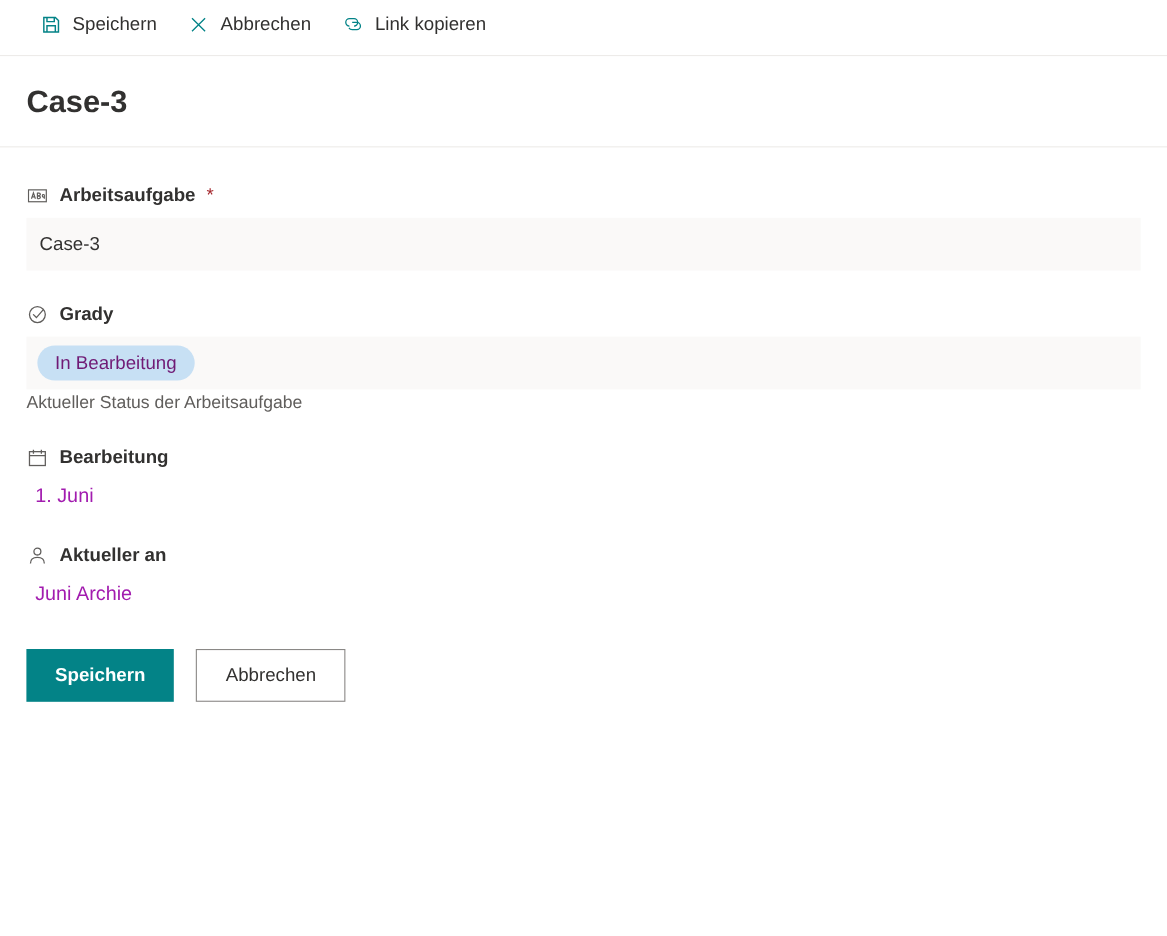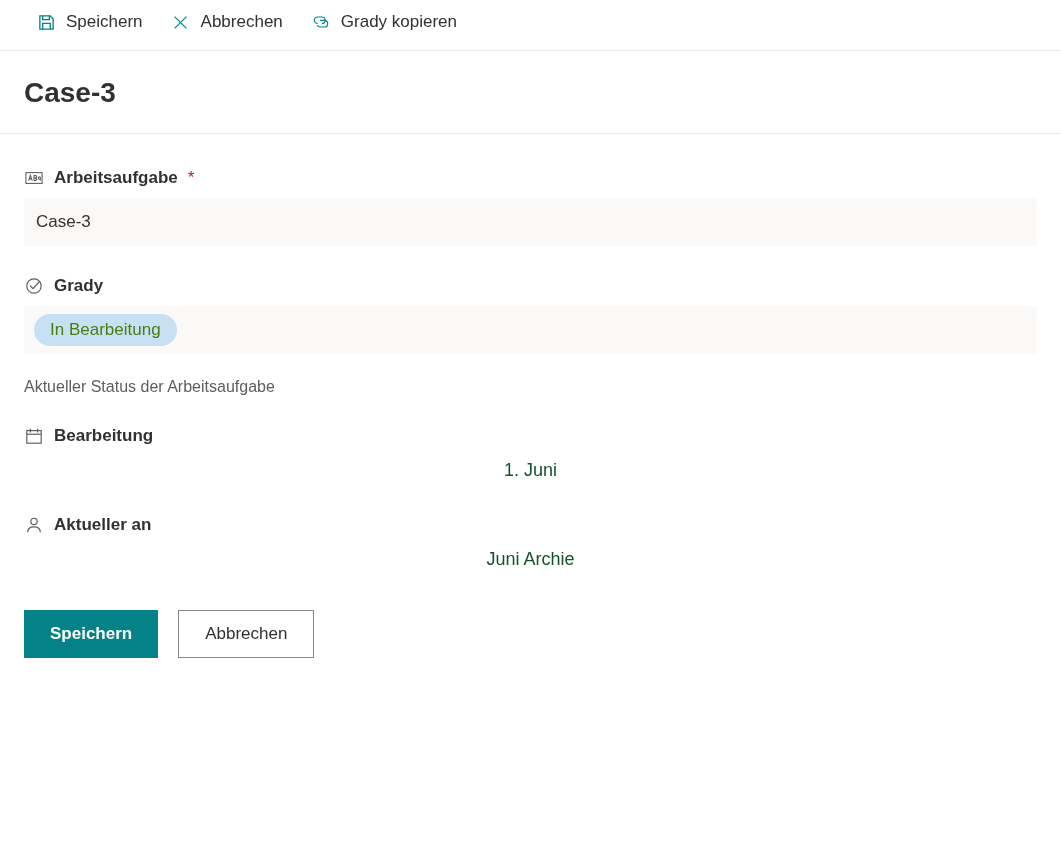--- a/index.html
+++ b/index.html
@@ -88,35 +88,34 @@
       outline: none;
       font-family: inherit;
     }
     .field-badge-container {
       background: #faf9f8;
       padding: 8px 10px;
     }
     .status-badge {
       display: inline-block;
       background: #c7e0f4;
-      color: #4d7c0f;
+      color: #701a75;
       padding: 6px 16px;
       border-radius: 16px;
       font-size: 17px;
     }
     .field-helper {
       font-size: 16px;
       color: #605e5c;
-      margin-top: 24px;
+      margin-top: 4px;
     }
     .field-value {
       font-size: 18px;
-      color: #14532d;
+      color: #a21caf;
       padding: 4px 8px;
-      text-align: center;
     }
     .button-row {
       display: flex;
       gap: 20px;
       margin-top: 36px;
     }
     .btn-primary {
       background: #038387;
       color: #ffffff;
       border: none;
@@ -165,21 +164,21 @@
     <span>Abbrechen</span>
   </button>
 
   <button class="toolbar-btn">
     <span class="icon">
       <svg width="22" height="20" viewBox="0 0 24 20" stroke-width="1.4">
         <path d="M8 12 a4 4 0 0 1 0-8 h5 a4 4 0 0 1 0 8"></path>
         <path d="M11 8 h5 a4 4 0 0 1 0 8 h-5 a4 4 0 0 1 -3.5 -2"></path>
       </svg>
     </span>
-    <span>Grady kopieren</span>
+    <span>Link kopieren</span>
   </button>
 </div>
 
 <div class="content">
   <h1 class="page-title">Case-3</h1>
   <div class="divider"></div>
 
   <div class="field-group">
     <div class="field-label">
       <span class="icon">

